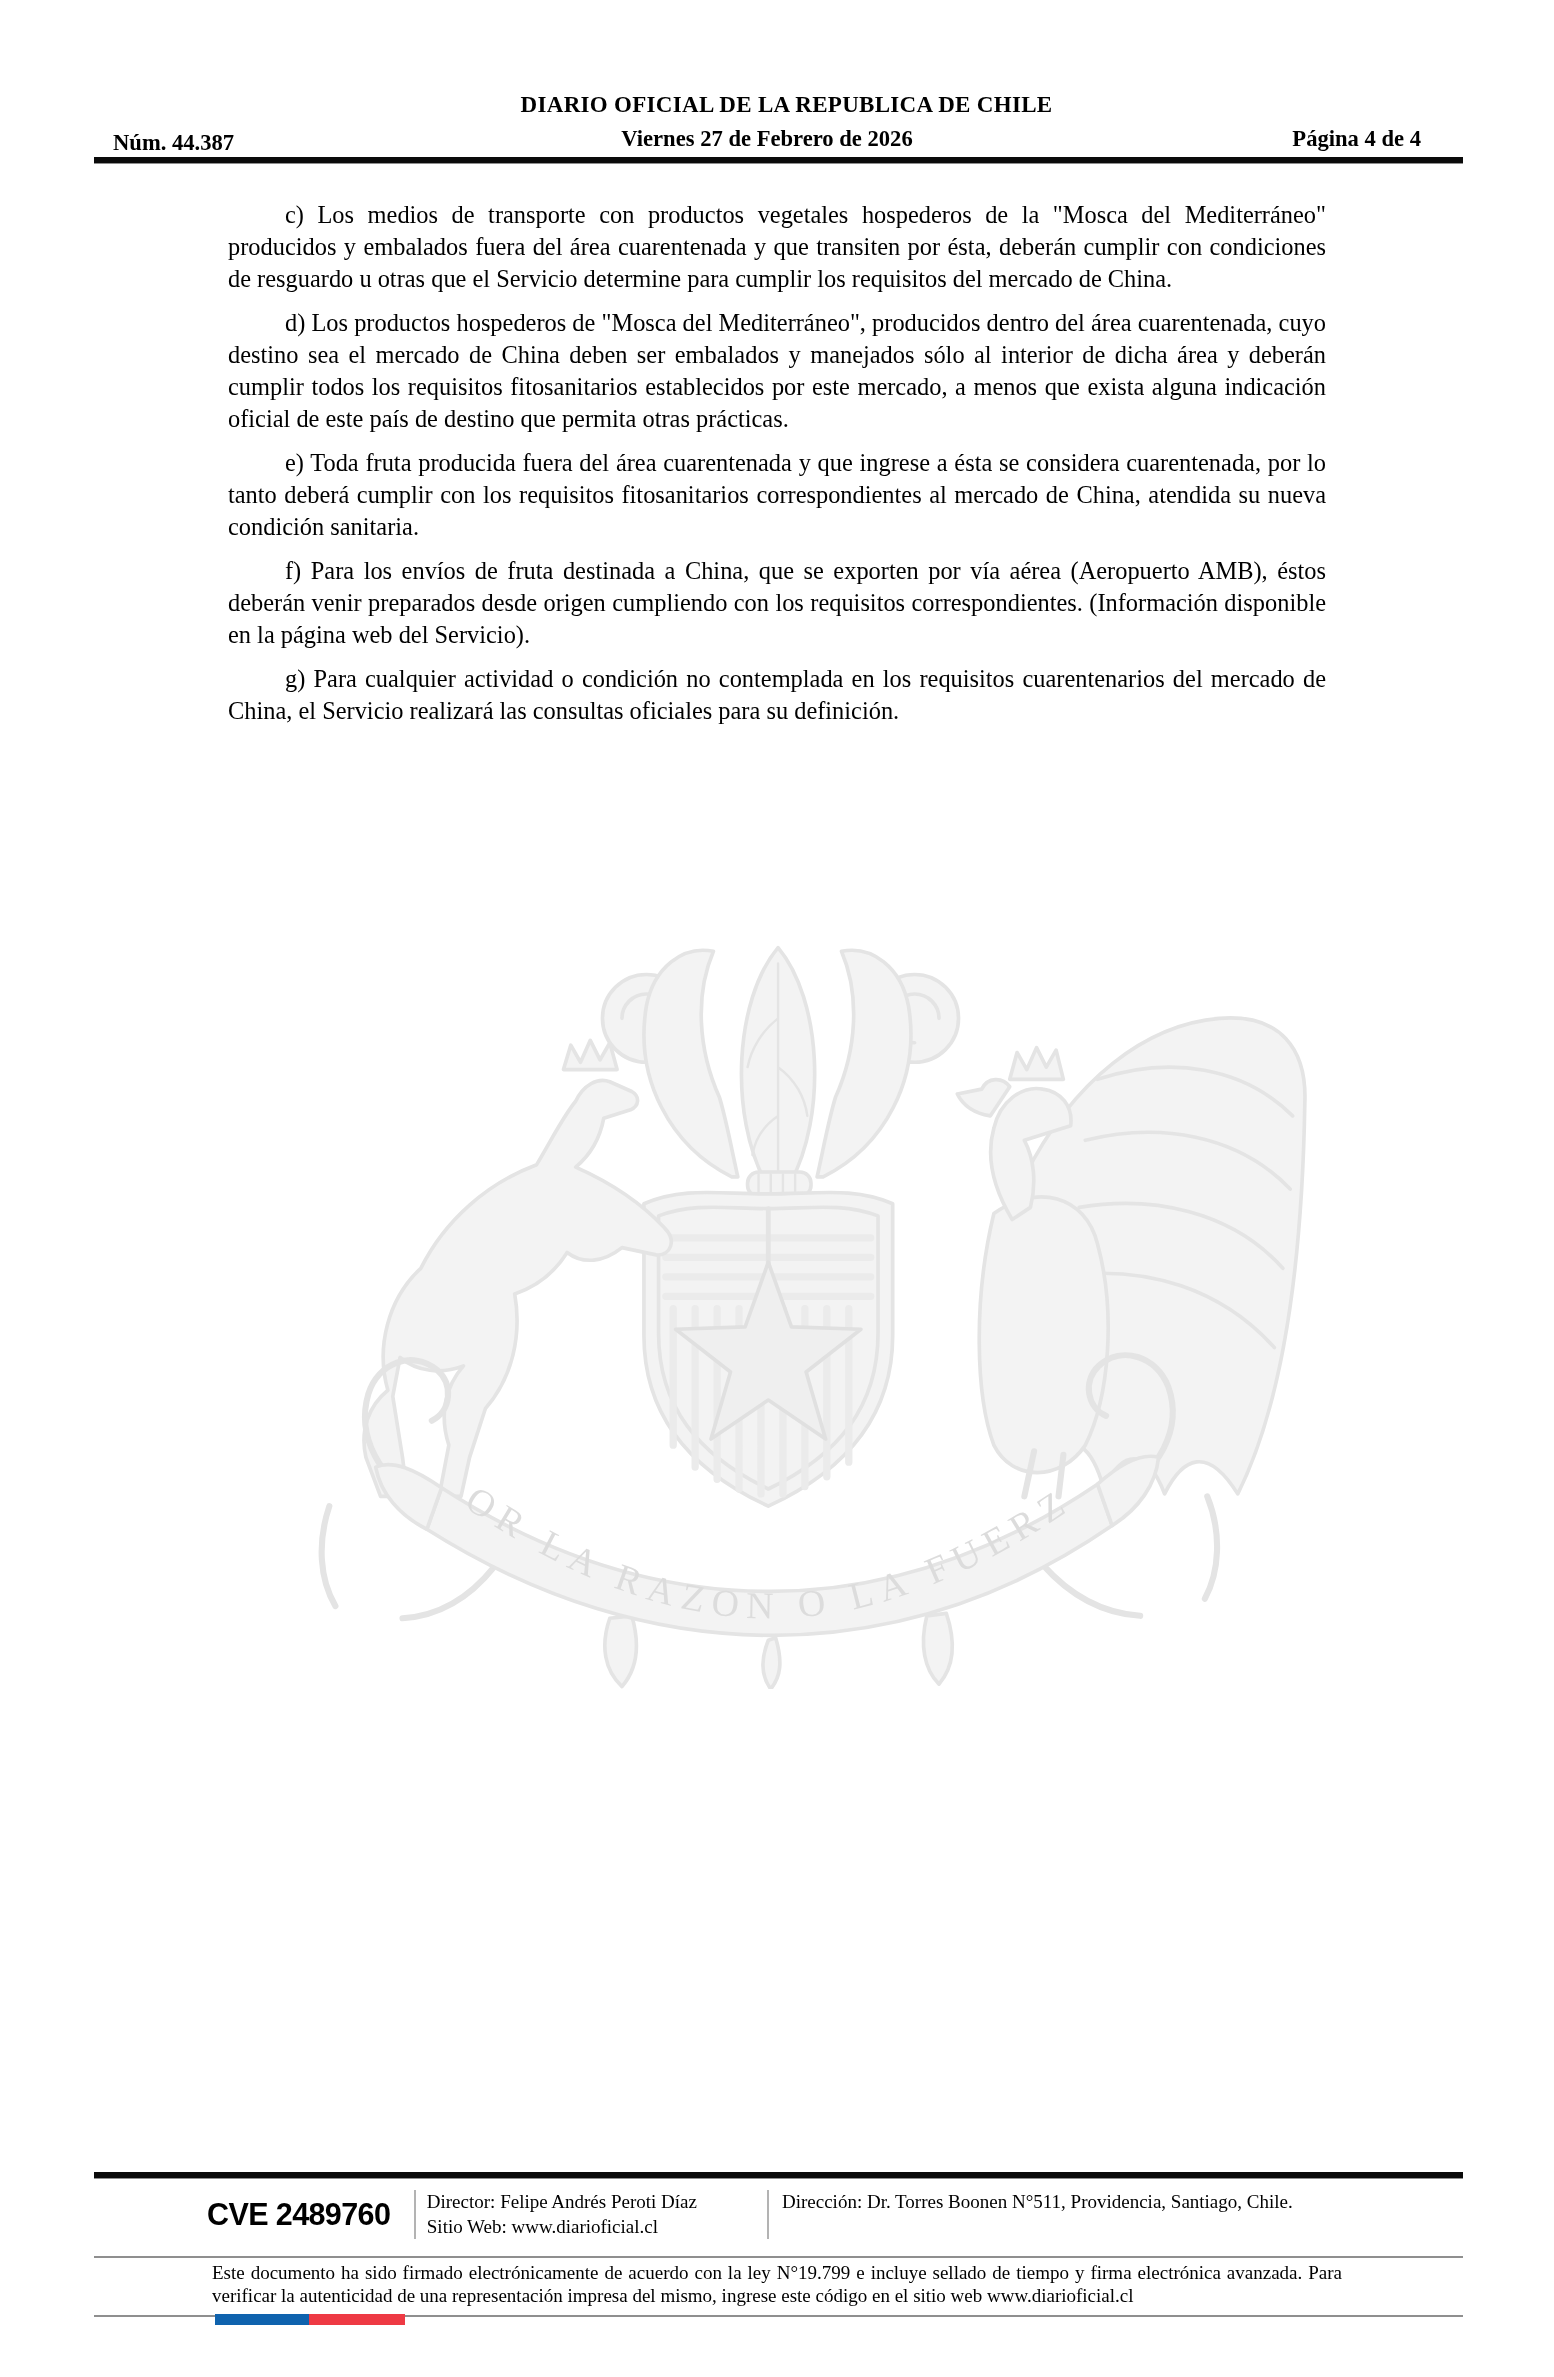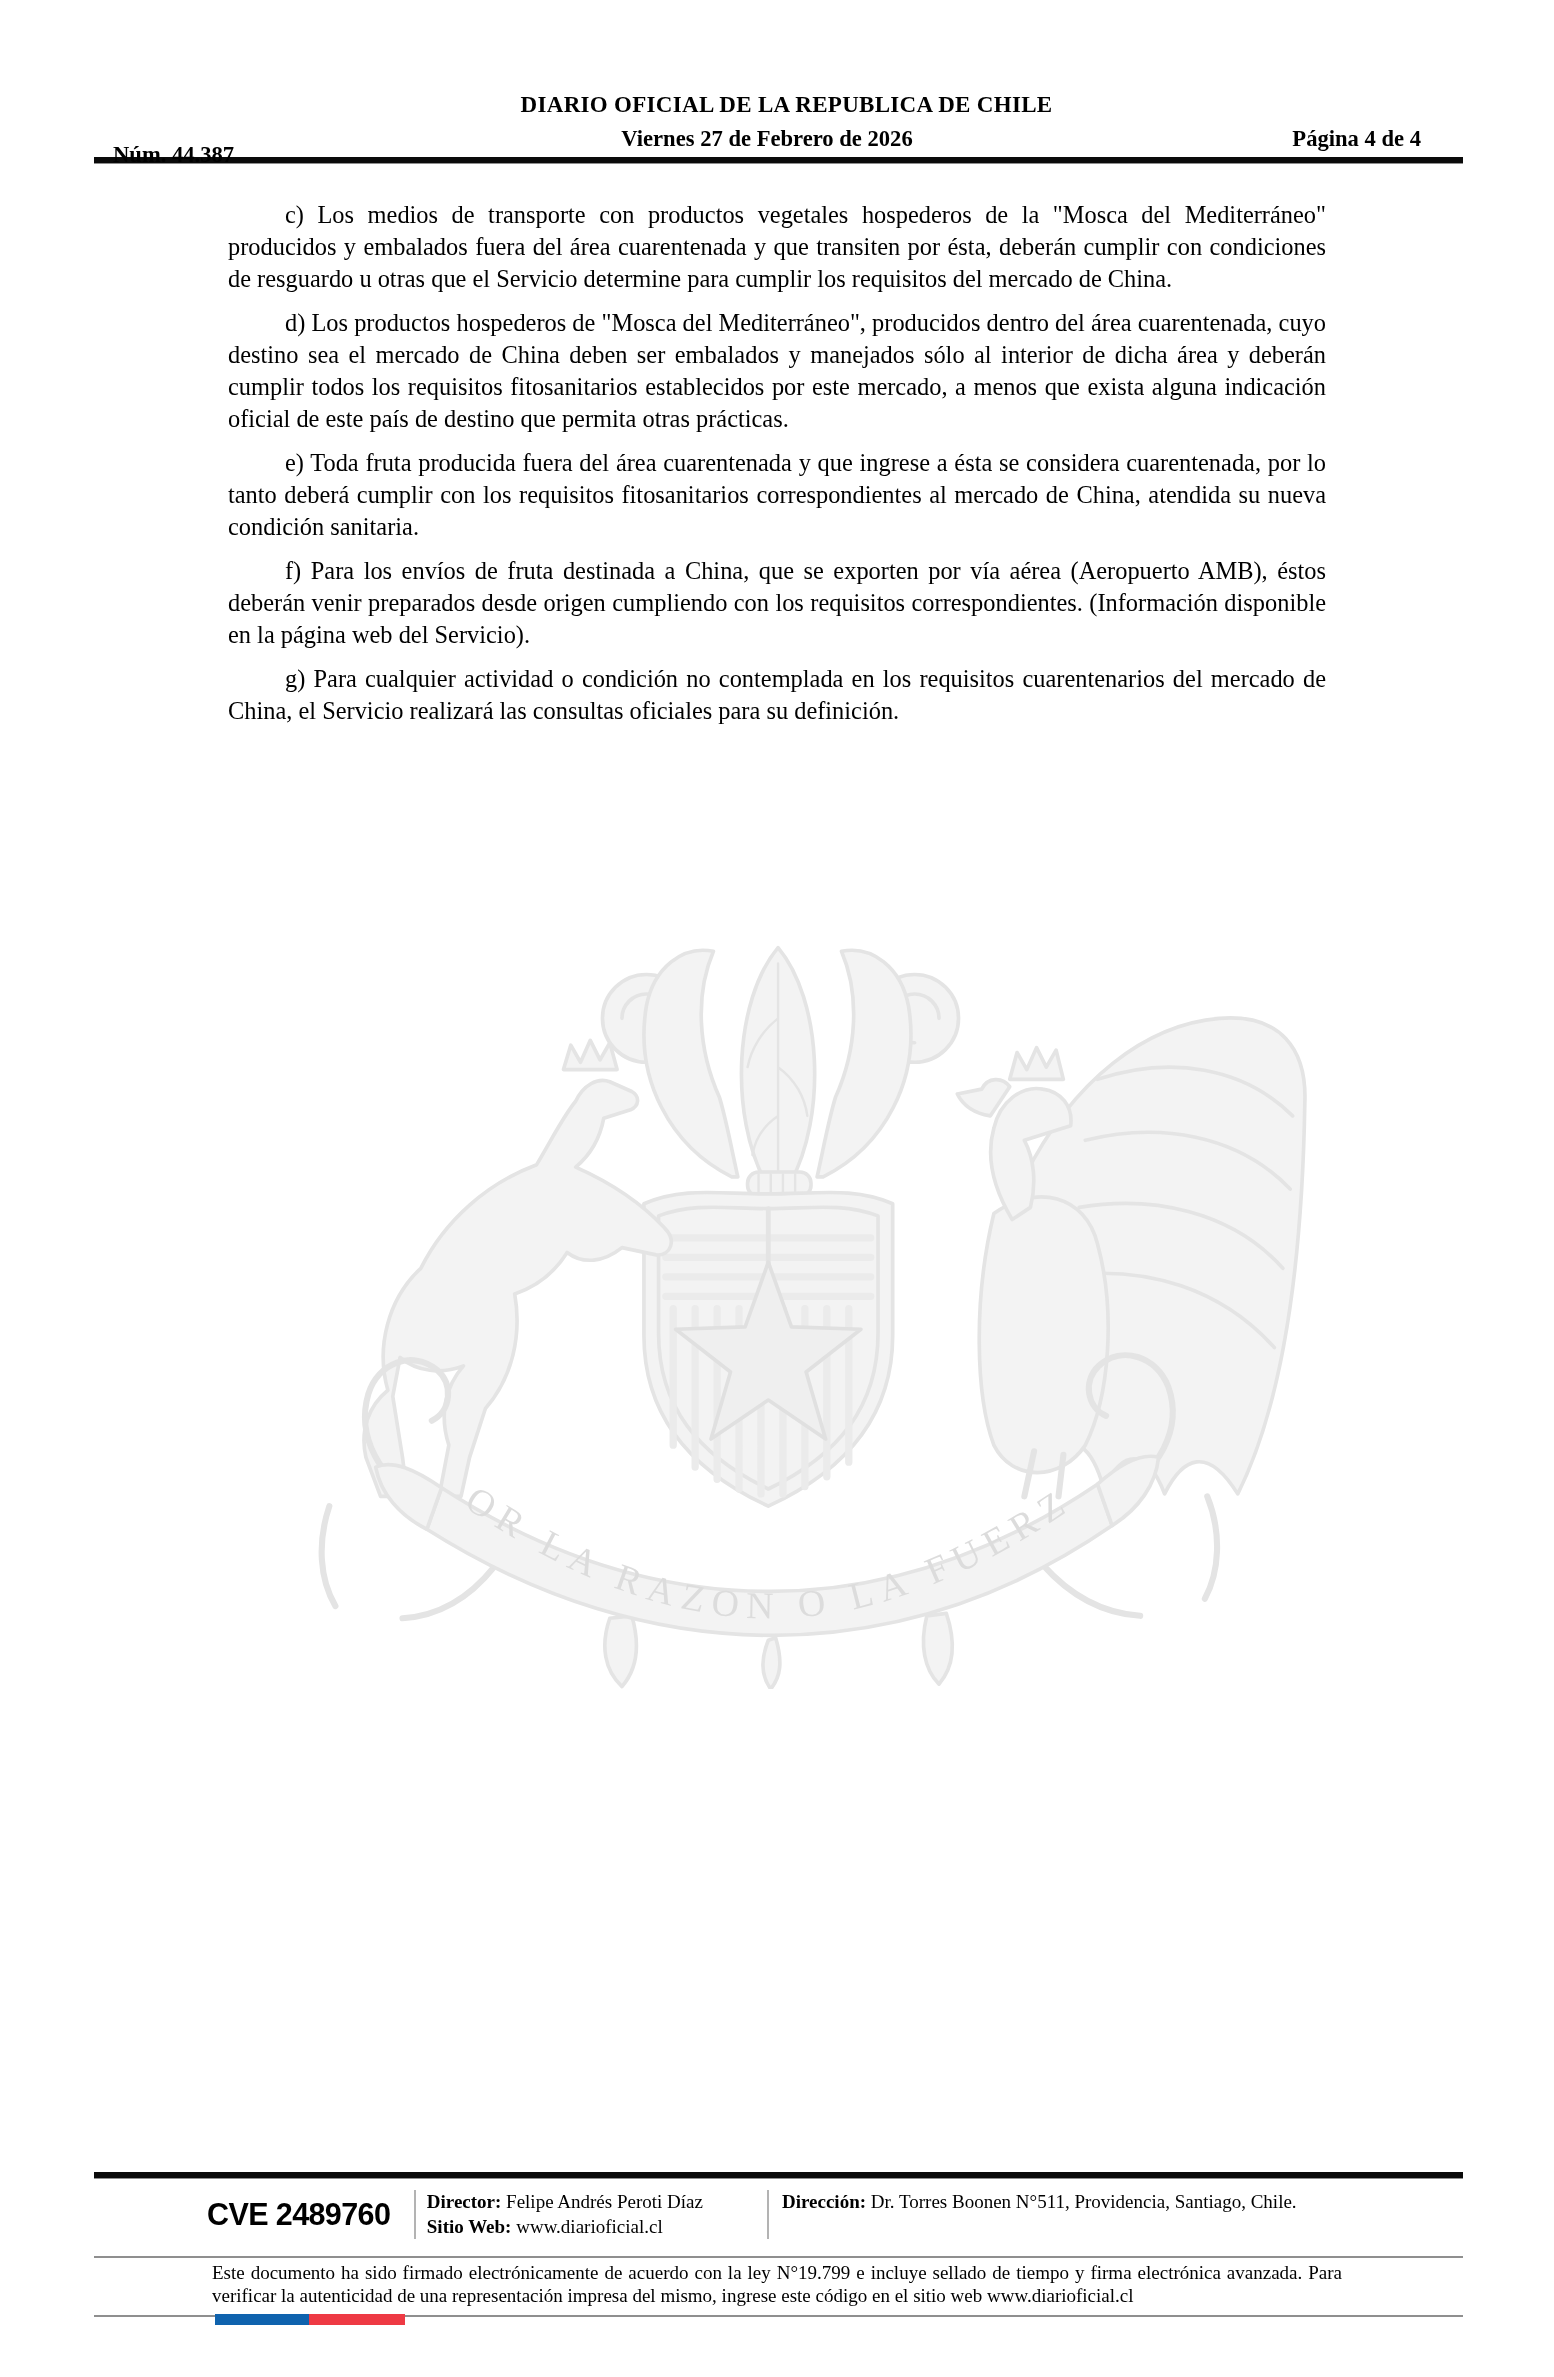--- a/index.html
+++ b/index.html
@@ -24,21 +24,21 @@
     padding-left: 19px;
   }
   .masthead-row {
     margin: 5.5px 133px 0 113px;
     position: relative;
     font-weight: bold;
     font-size: 22.6px;
     line-height: 28px;
     height: 28px;
   }
-  .masthead-num  { position: absolute; left: 0; top: 16px; text-align: center; }
+  .masthead-num  { position: absolute; left: 0; top: 4px; text-align: center; }
   .masthead-date { position: absolute; left: 0; right: 0; text-align: center; }
   .masthead-page { position: absolute; right: 0; top: 0; }
   .rule-heavy {
     margin: 4.9px 91px 0 94px;
     height: 5.5px;
     background: #0a0a0a;
     border-bottom: 1.8px solid #8e8e8e;
   }
 
   
@@ -86,21 +86,21 @@
   .v-divider { width: 1.8px; background: #b3b3b3; margin: 1.8px 0; }
   .info-col {
     box-sizing: border-box;
     padding: 1.2px 0 1.2px 11px;
     font-size: 19px;
     line-height: 25px;
     white-space: nowrap;
   }
   .info-col.col-director { width: 351px; }
   .info-col.col-contact  { flex: 1; padding-left: 13.4px; }
-  .lbl { font-weight: bold; }
+  .lbl { font-weight: normal; }
   .lbl-gap { margin-left: 23px; }
   .rule-gray { height: 2.4px; background: #8f8f8f; margin-top: 15.2px; }
   .disclaimer {
     margin: 4px 121px 0 118px;
     font-size: 19px;
     line-height: 22.6px;
     text-align: justify;
   }
   .flag-rule { position: relative; margin-top: 7.3px; height: 2.4px; background: #8f8f8f; }
   .flag { position: absolute; left: 121px; top: -0.6px; height: 10.4px; display: flex; }

